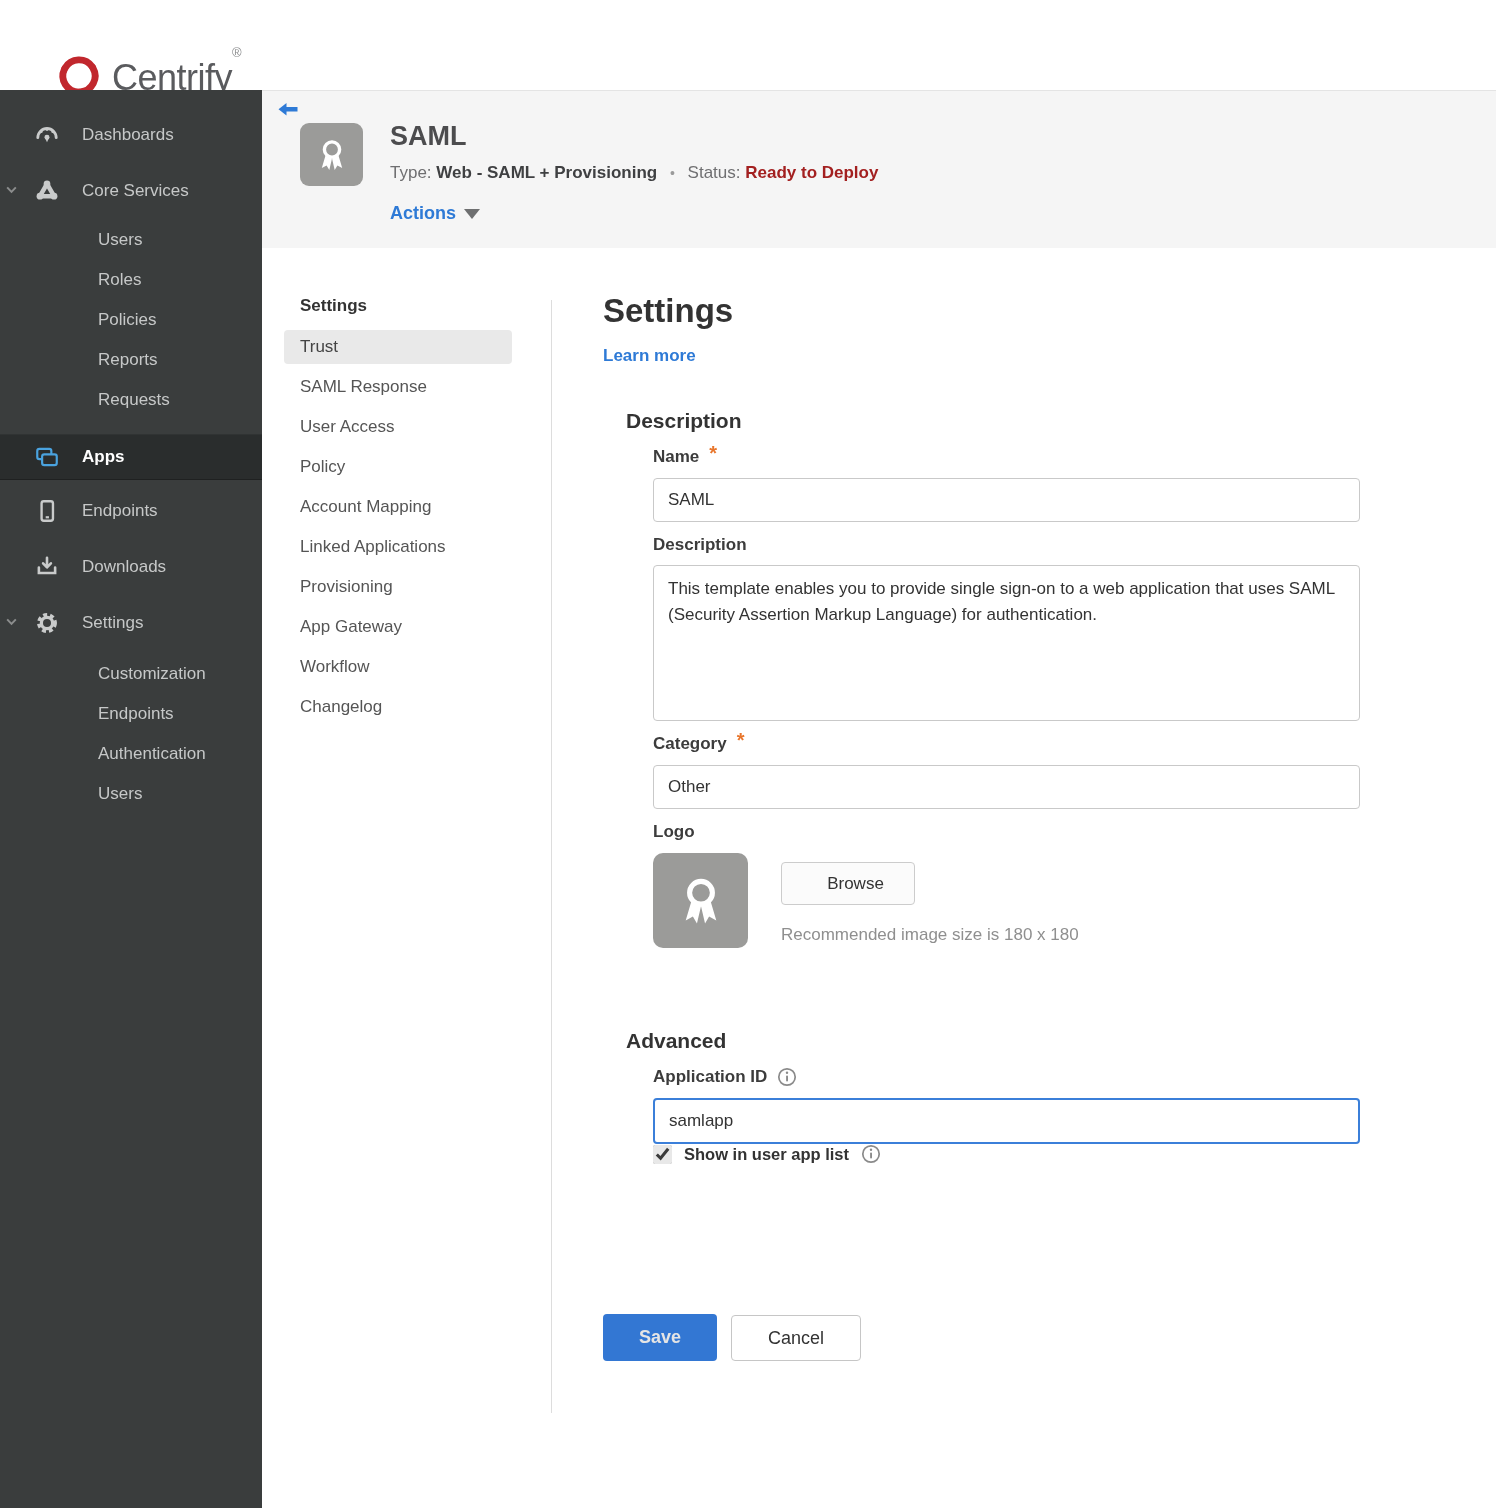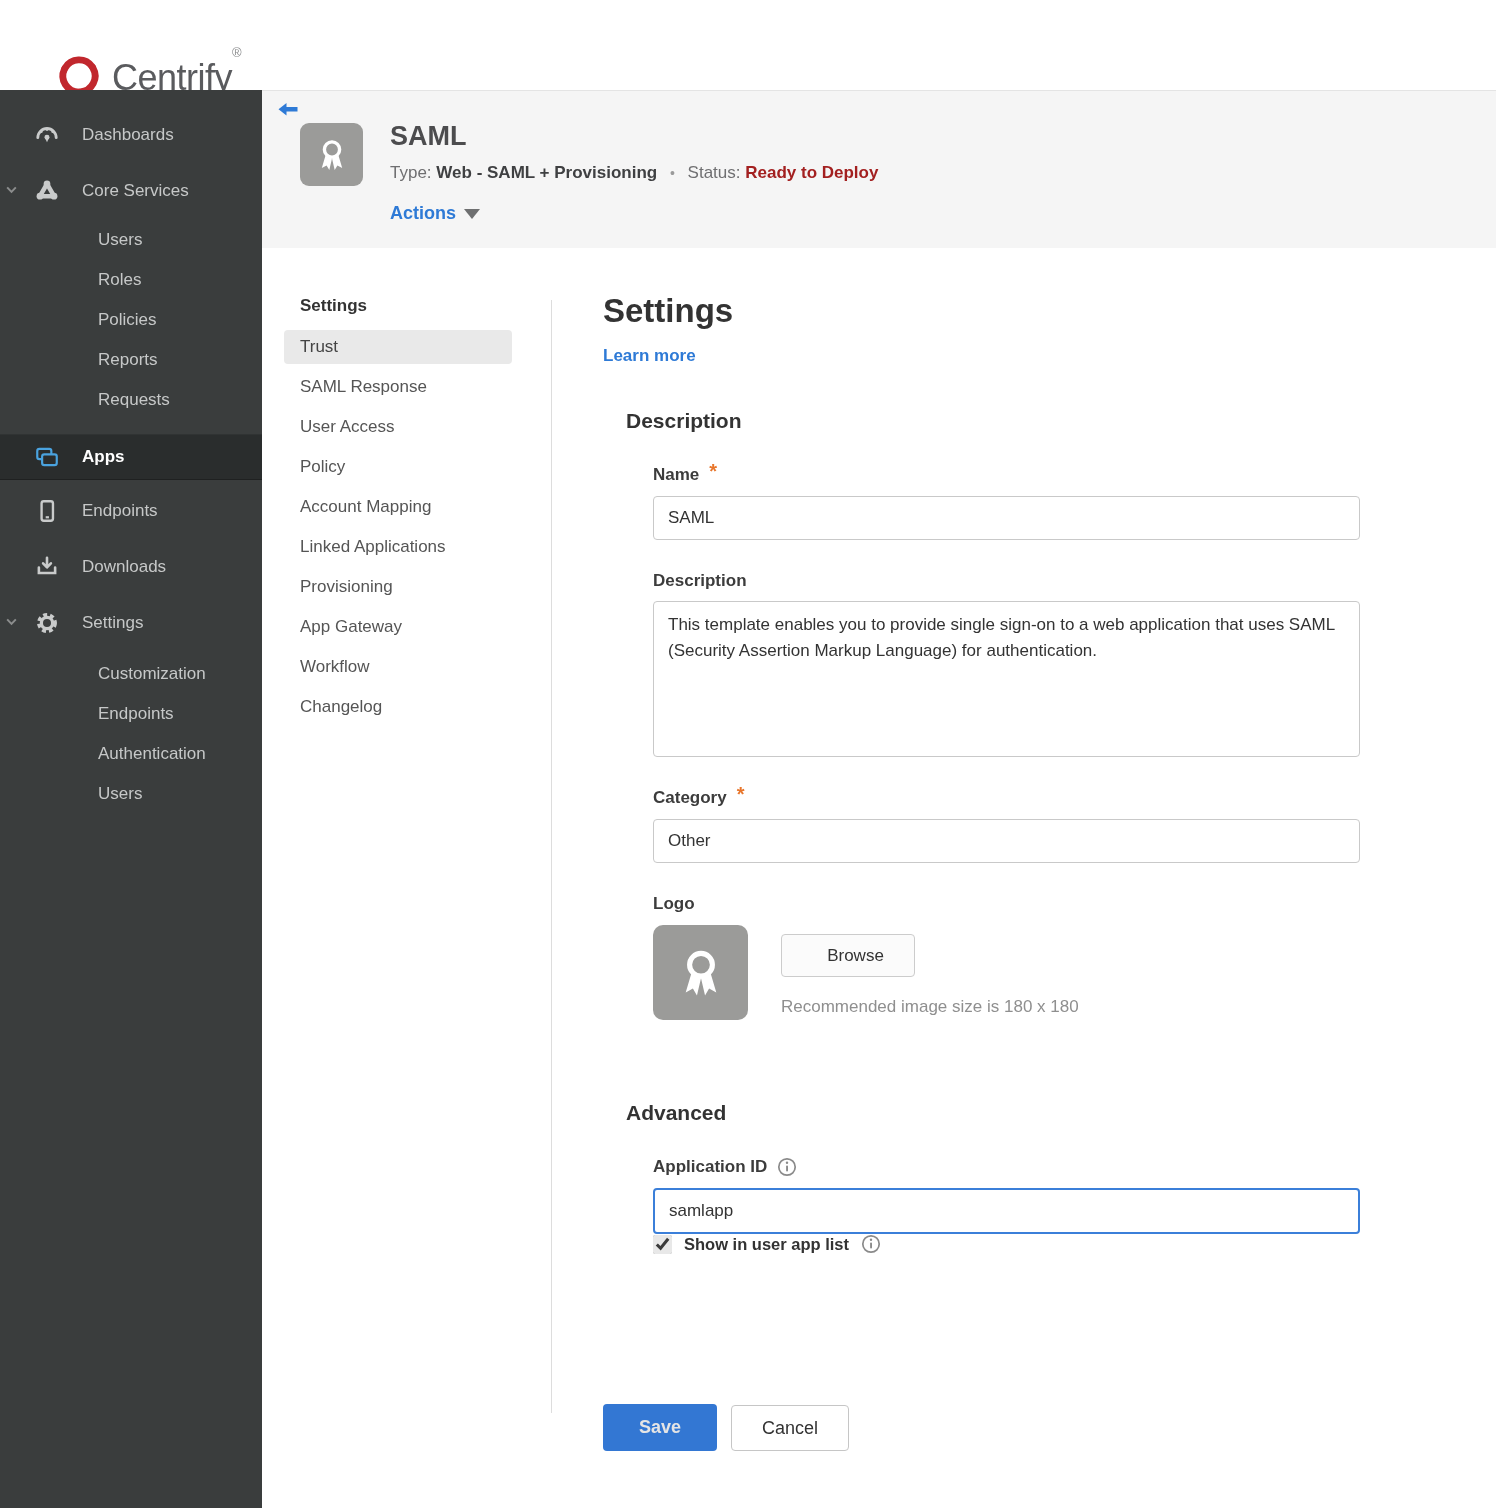--- a/index.html
+++ b/index.html
@@ -44,37 +44,37 @@
   .subnav-item.active { background:#e9e9e9; color:#444; height:34px; line-height:34px; margin:3px 0; }
   .vdivider { position:absolute; left:551px; top:300px; width:1px; height:1113px; background:#dddddd; }
 
   
   .main { position:absolute; left:603px; top:292px; width:770px; }
   .page-title { font-size:33px; font-weight:bold; color:#333; line-height:38px; }
   .learn-more { display:inline-block; margin-top:16px; font-size:17px; font-weight:bold; color:#2e7ad6; text-decoration:none; cursor:pointer; }
   .section-heading { margin-top:42px; margin-left:23px; font-size:21px; font-weight:bold; color:#333; line-height:26px; }
   .section-heading.advanced { margin-top:80px; }
   .field { margin-left:50px; }
-  .field-label { margin-top:30px; font-size:17px; font-weight:bold; color:#3c3c3c; line-height:22px; display:flex; align-items:center; gap:10px; }
+  .field-label { margin-top:12px; font-size:17px; font-weight:bold; color:#3c3c3c; line-height:22px; display:flex; align-items:center; gap:10px; }
   .req { color:#e8762c; font-size:20px; font-weight:bold; position:relative; top:-4px; }
   .text-input { display:block; margin-top:10px; width:707px; height:44px; border:1px solid #c9c9c9; border-radius:4px; font-size:17px; color:#333; padding:0 14px; font-family:"Liberation Sans",sans-serif; background:#fff; }
   .text-area { display:block; margin-top:9px; width:707px; height:156px; border:1px solid #c9c9c9; border-radius:4px; font-size:17px; color:#333; padding:10px 14px; line-height:26px; resize:none; font-family:"Liberation Sans",sans-serif; background:#fff; }
   .text-input.focused { border:2px solid #3b7fd9; height:46px; }
   .logo-row { margin-top:10px; display:flex; }
   .logo-box { width:95px; height:95px; background:#9b9b99; border-radius:10px; display:flex; align-items:center; justify-content:center; }
   .logo-right { margin-left:33px; }
   .browse-btn { margin-top:9px; width:134px; height:43px; background:#fbfbfb; border:1px solid #cccccc; border-radius:4px; font-size:17px; color:#333; font-family:"Liberation Sans",sans-serif; cursor:pointer;padding-left:15px; }
   .logo-hint { margin-top:20px; font-size:17px; color:#8f8f8f; }
   .check-row { margin-left:50px; display:flex; align-items:center; gap:12px; }
   .checkbox { width:19px; height:19px; accent-color:#e8e8e8; cursor:pointer; }
   .check-label { font-size:16.5px; font-weight:bold; color:#333; }
   .info-icon { display:inline-flex; cursor:pointer; }
   .btn-row { margin-top:150px; display:flex; gap:14px; }
   .save-btn { width:114px; height:47px; background:#3377d3; color:#e5e5e5; border:none; border-radius:4px; font-size:18px; font-weight:bold; font-family:"Liberation Sans",sans-serif; cursor:pointer; }
-  .cancel-btn { width:118px; height:46px; margin-top:1px; background:#ffffff; color:#333; border:1px solid #c6c6c6; border-radius:4px; font-size:18px; font-family:"Liberation Sans",sans-serif; cursor:pointer; }
+  .cancel-btn { width:130px; height:46px; margin-top:1px; background:#ffffff; color:#333; border:1px solid #c6c6c6; border-radius:4px; font-size:18px; font-family:"Liberation Sans",sans-serif; cursor:pointer; }
 </style>
 </head>
 <body>
 
 <div class="topbar">
   <div class="brand">
     <span>
       <svg width="46" height="46" viewBox="0 0 40 40">
         <g stroke="#c1272d" stroke-width="6" fill="none" stroke-linecap="round">
           <path d="M7.9 13 A14 14 0 0 1 31.5 12"></path>

